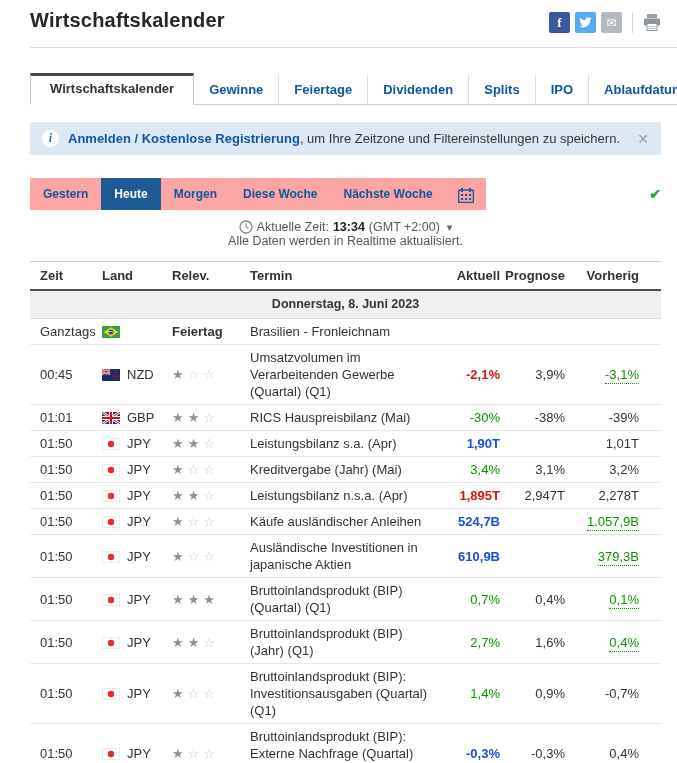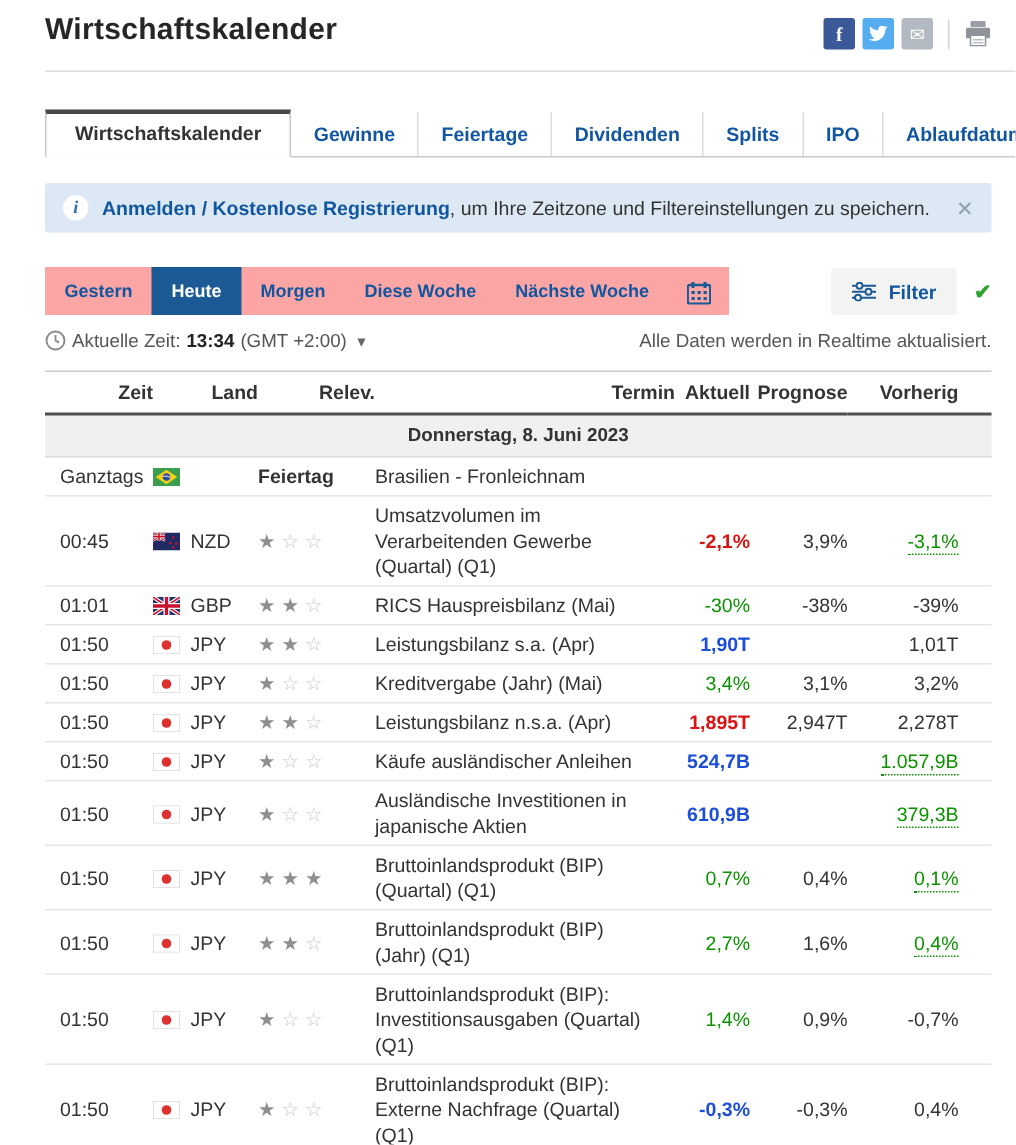--- a/index.html
+++ b/index.html
@@ -43,30 +43,30 @@
   .range-btn { padding:9px 13px; font-size:12px; font-weight:bold; color:#1256a0; cursor:pointer; white-space:nowrap; }
   .range-btn.active { background:#1c5a96; color:#fff; }
   .cal-btn { padding:7px 12px 5px; display:flex; align-items:center; cursor:pointer; }
   .right-controls { display:flex; align-items:center; }
   .filter-btn { background:#f3f3f3; border-radius:2px; padding:8px 14px; display:flex; align-items:center;
     gap:8px; color:#1256a0; font-weight:bold; font-size:13px; cursor:pointer; }
   .check { color:#2fa32f; margin-left:11px; font-size:14px; font-weight:bold; cursor:pointer; }
 
   
   .time-row { display:flex; justify-content:space-between; align-items:center;
-    margin:10px 16px 0 30px; font-size:12.5px; color:#555; }
+    margin:10px 16px 0 30px; font-size:12.5px; color:#555;flex-direction:column; }
   .time-left { display:flex; align-items:center; gap:4px; }
   .time-bold { font-weight:bold; color:#222; }
   .caret { font-size:11px; color:#666; cursor:pointer; margin-left:3px; }
   .rt-note { color:#555; }
 
   
   table.cal { margin:13px 16px 0 30px; width:631px; border-collapse:collapse; table-layout:fixed; font-size:13px; }
   .cal thead tr { border-top:1px solid #c9c9c9; border-bottom:2px solid #4e4e4e; }
-  .cal th { text-align:right; font-size:13px; color:#333; padding:6px 0; font-weight:bold; }
+  .cal th { text-align:left; font-size:13px; color:#333; padding:6px 0; font-weight:bold; }
   .cal th.c-zeit, .cal td.c-zeit { padding-left:10px; }
   .cal th.num, .cal td.num { text-align:right; }
   .cal th.c-vorherig, .cal td.c-vorherig { padding-right:22px; }
   .cal tbody tr { border-bottom:1px solid #e6e6e6; }
   .cal td { padding:4px 0; vertical-align:middle; color:#333; line-height:17px; }
   .day-row td { background:#f0f0f0; text-align:center; font-weight:bold; font-size:12.5px;
     padding:5px 0; border-bottom:1px solid #dcdcdc;margin-left:44px; }
   td.c-event { white-space:pre-line; padding-right:10px; }
   td.c-event .ev-link { color:#333; cursor:pointer; }
   .flag { display:inline-block; width:18px; height:12px; vertical-align:-2px; margin-right:7px; line-height:0; }
@@ -138,31 +138,20 @@
         <rect x="3" y="6" width="2.2" height="2" fill="#1c5a96"></rect>
           <rect x="7" y="6" width="2.2" height="2" fill="#1c5a96"></rect>
           <rect x="11" y="6" width="2.2" height="2" fill="#1c5a96"></rect>
         <rect x="3" y="10" width="2.2" height="2" fill="#1c5a96"></rect>
           <rect x="7" y="10" width="2.2" height="2" fill="#1c5a96"></rect>
           <rect x="11" y="10" width="2.2" height="2" fill="#1c5a96"></rect>
       </svg>
     </div>
   </div>
   <div class="right-controls">
-    <div class="filter-btn">
-      <svg width="16" height="13" viewBox="0 0 16 13">
-        <line x1="0" y1="2.5" x2="16" y2="2.5" stroke="#1c5a96" stroke-width="1.4"></line>
-        <line x1="0" y1="6.5" x2="16" y2="6.5" stroke="#1c5a96" stroke-width="1.4"></line>
-        <line x1="0" y1="10.5" x2="16" y2="10.5" stroke="#1c5a96" stroke-width="1.4"></line>
-        <circle cx="5" cy="2.5" r="2" fill="#f3f3f3" stroke="#1c5a96" stroke-width="1.3"></circle>
-        <circle cx="11" cy="6.5" r="2" fill="#f3f3f3" stroke="#1c5a96" stroke-width="1.3"></circle>
-        <circle cx="4" cy="10.5" r="2" fill="#f3f3f3" stroke="#1c5a96" stroke-width="1.3"></circle>
-      </svg>
-      <span>Filter</span>
-    </div>
     <span class="check">✔</span>
   </div>
 </div>
 
 <div class="time-row">
   <div class="time-left">
     <svg width="14" height="14" viewBox="0 0 14 14">
       <circle cx="7" cy="7" r="6" fill="none" stroke="#8a8a8a" stroke-width="1.3"></circle>
       <path d="M7 3.4 V7 L9.4 8.4" fill="none" stroke="#8a8a8a" stroke-width="1.2"></path>
     </svg>

